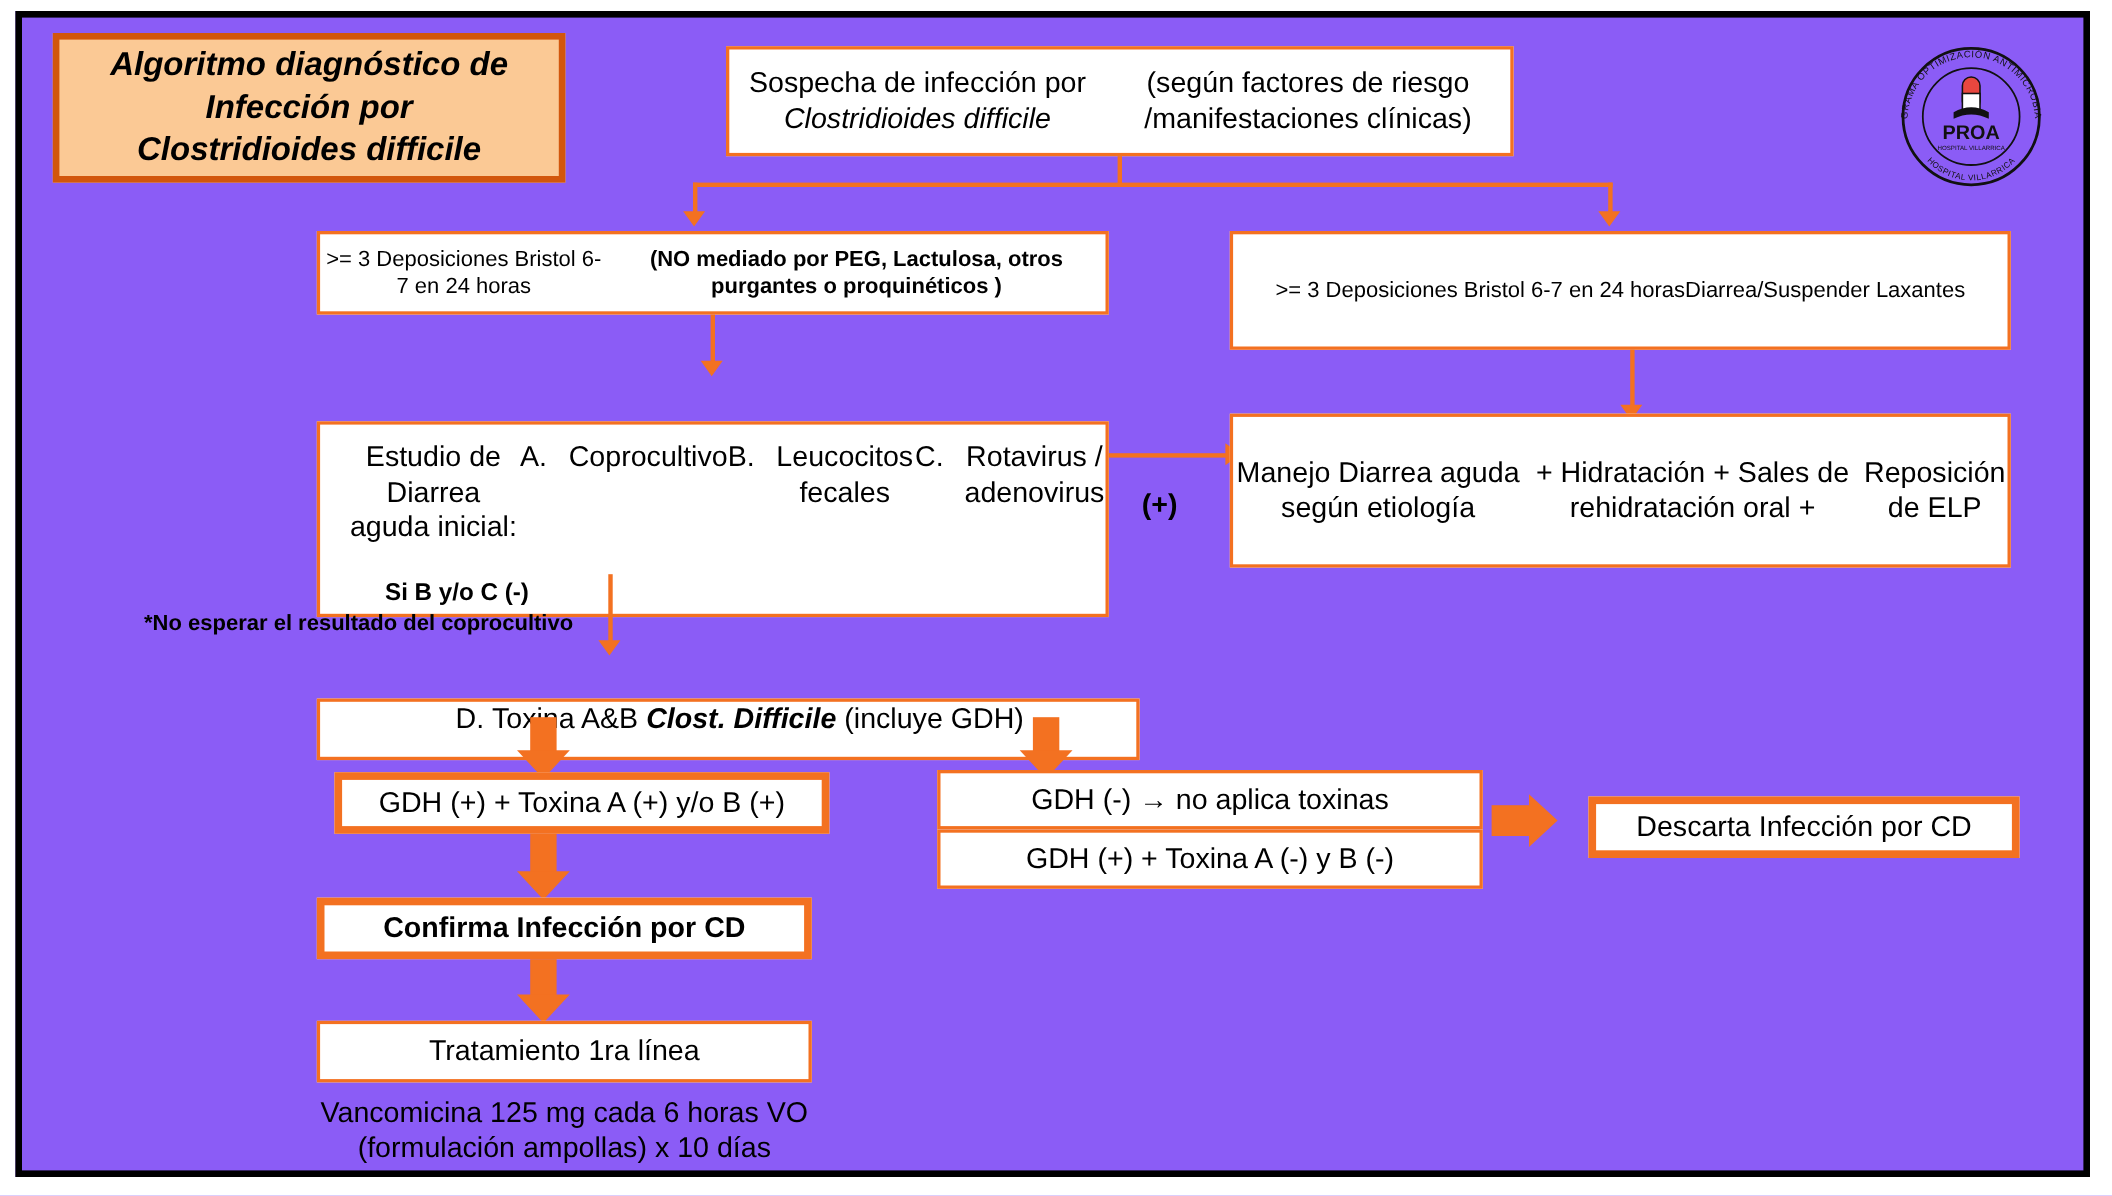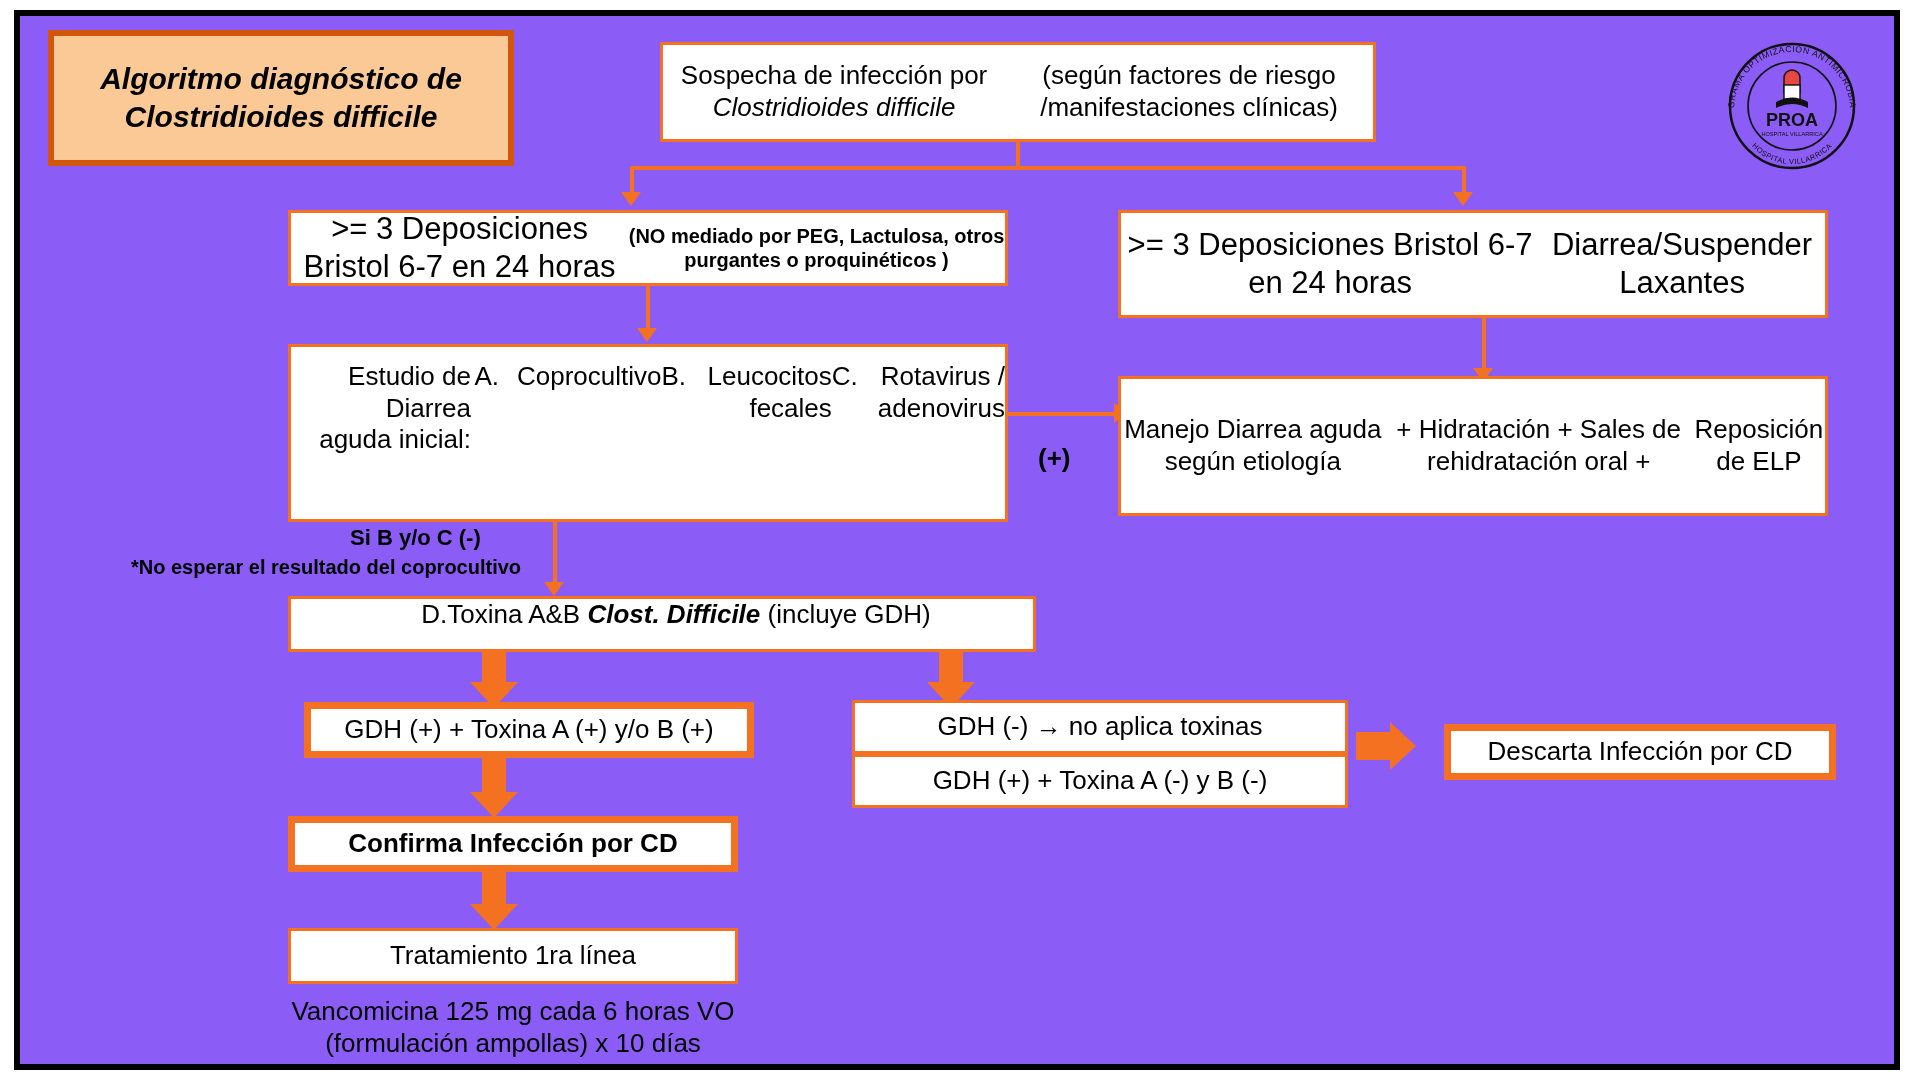--- a/index.html
+++ b/index.html
@@ -27,21 +27,21 @@
     border:3px solid #F37121;
     display:flex;
     flex-direction:row;
     align-items:center;
     justify-content:center;
     text-align:center;
     color:#000000;
     line-height:1.22;
   }
   .box.thick{border-width:7px;}
-  .box.leftal{align-items:flex-start;text-align:right;}
+  .box.leftal{align-items:flex-start;text-align:center;margin-top:39px;}
 
   
   #title-box{
     position:absolute;
     left:28px;top:14px;width:466px;height:136px;
     background:#FBC995;
     border:6px solid #D2560C;
     box-sizing:border-box;
     display:flex;align-items:center;justify-content:center;
     text-align:center;
@@ -74,21 +74,21 @@
     border-top:26px solid #F37121;}
   .fat-arrow.r .head{
     border-top:24px solid transparent;border-bottom:24px solid transparent;
     border-left:26px solid #F37121;border-right:0;}
 
   .lbl{position:absolute;font-weight:bold;color:#000;}
   .plain{position:absolute;color:#000;text-align:center;}
 
   .sz20{font-size:20px;}
   .sz22{font-size:22px;}
-  .sz25{font-size:31px;}
+  .sz25{font-size:20px;}
   .sz26{font-size:26px;}
   .b{font-weight:bold;}
   .i{font-style:italic;}
 
   .list-row{display:flex;gap:18px;}
   .list-key{width:28px;}
 
   
   #logo{
     position:absolute;right:26px;top:14px;width:152px;height:146px;
@@ -96,20 +96,21 @@
 </style>
 </head>
 <body>
 
 <div id="frame">
   <div class="canvas">
 
     <div id="title-box">
       <div>
         <div>Algoritmo diagnóstico de</div>
+        <div>Infección por</div>
         <div>Clostridioides difficile</div>
       </div>
     </div>
 
     <div id="logo">
       <svg viewBox="0 0 152 146" width="152" height="146">
         <defs>
           <path id="arcTop" d="M 18 80 A 58 58 0 0 1 134 80" fill="none"></path>
           <path id="arcBot" d="M 22 80 A 54 54 0 0 0 130 80" fill="none"></path>
         </defs>

